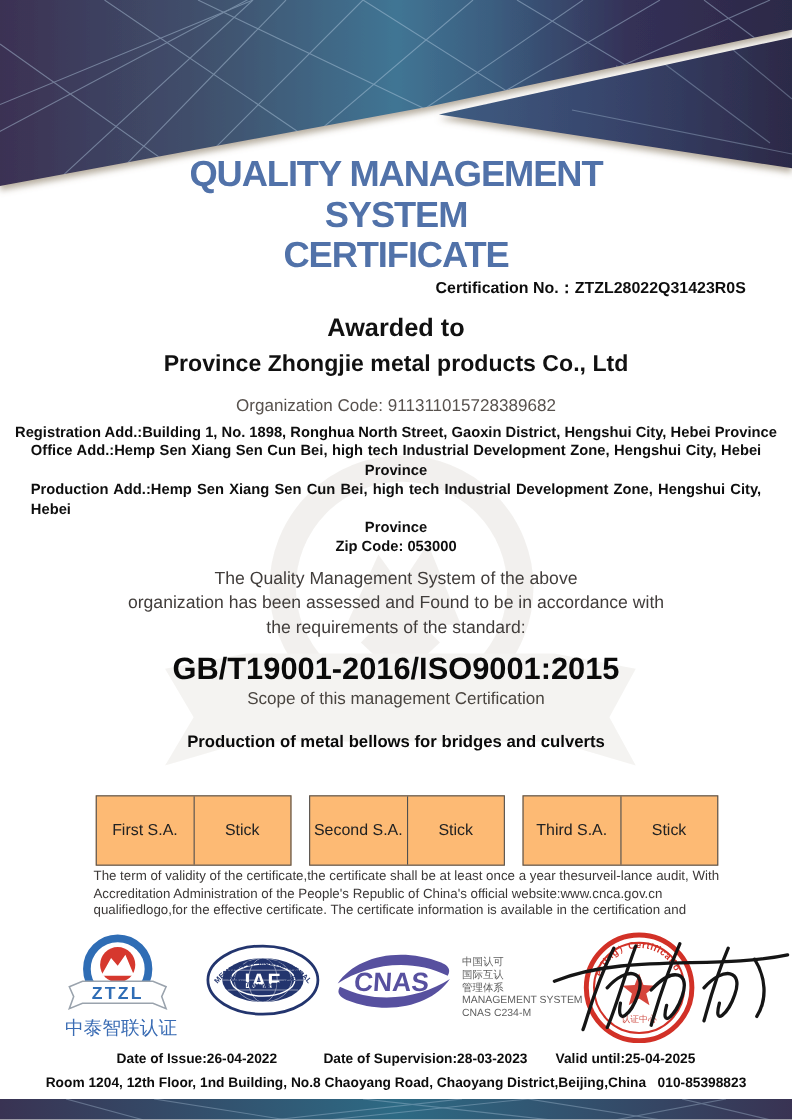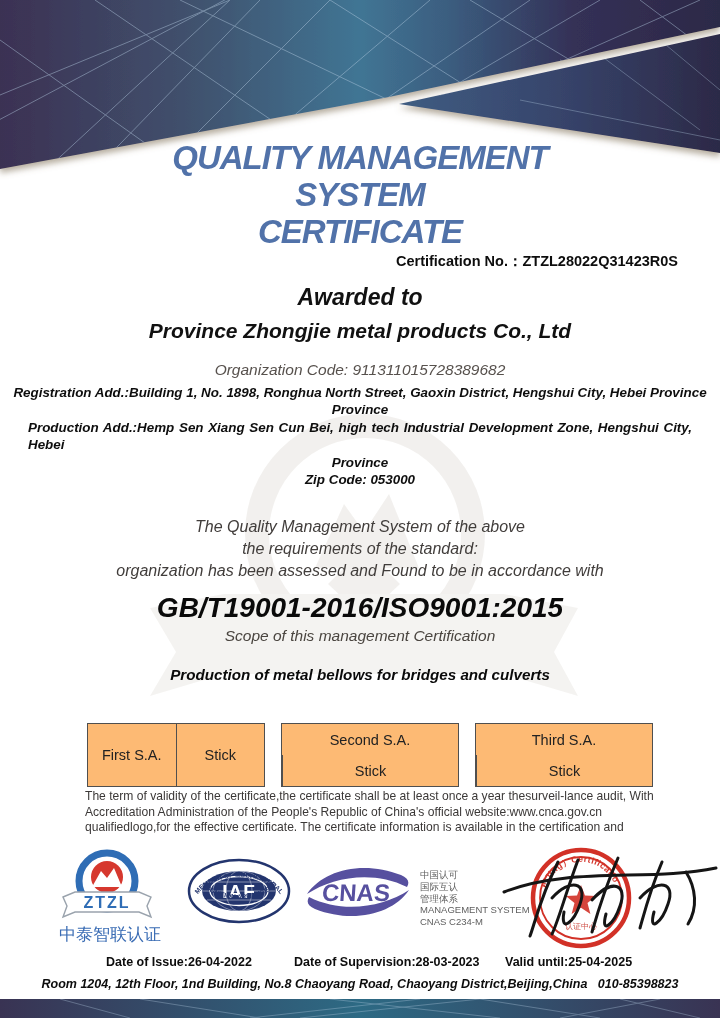--- a/index.html
+++ b/index.html
@@ -2,42 +2,42 @@
 <html><head>
 <meta charset="utf-8">
 <style>
   html,body{margin:0;padding:0;background:#888;}
   .page{
     position:relative;width:720px;height:1018px;margin:0 auto;
     background:#ffffff;overflow:hidden;
     font-family:"Liberation Sans",sans-serif;color:#111;
   }
   .abs{position:absolute;left:0;right:0;}
-  .ctr{text-align:center;font-style:italic;}
+  .ctr{text-align:center;}
 
   
   .header-svg{position:absolute;top:0;left:0;}
   .title{top:139px;color:#5172a9;font-weight:bold;font-size:33px;line-height:37px;letter-spacing:-1px;}
   .cert-no{position:absolute;top:252px;right:42px;font-size:14.5px;font-weight:bold;color:#0d0d0d;}
 
   
   .awarded{top:284px;font-size:23px;font-weight:bold;}
   .company{top:319px;font-size:21px;font-weight:bold;}
   .orgcode{top:361px;font-size:15.5px;color:#57514d;}
   .addr{top:384px;font-size:13.4px;font-weight:bold;line-height:17.4px;color:#0e0e0e;}
   .addr .just{width:664px;margin:0 auto;text-align:justify;text-align-last:justify;}
   .statement{top:516px;font-size:16px;line-height:22px;color:#413d3b;}
   .standard{top:592px;font-size:28px;font-weight:bold;color:#0a0a0a;}
   .scope-h{top:627px;font-size:15.5px;color:#4a4540;}
   .scope-v{top:666px;font-size:15.2px;font-weight:bold;color:#0a0a0a;}
 
   
   .sa-table{position:absolute;top:723px;left:87px;width:566px;height:64px;display:flex;}
   .sa-group{width:178px;height:100%;display:flex;border:1.5px solid #4f4f4f;box-sizing:border-box;background:#fdba74;}
-  .sa-group + .sa-group{margin-left:16px;flex-direction:column;}
+  .sa-group + .sa-group{margin-left:16px;}
   .sa-cell{flex:1;display:flex;align-items:center;justify-content:center;font-size:14.5px;color:#222;}
   .sa-cell + .sa-cell{border-left:1.5px solid #4f4f4f;}
 
   .fine{position:absolute;top:789px;left:85px;width:580px;font-size:12.1px;line-height:15.6px;color:#3b3837;}
 
   
   .logo{position:absolute;}
   .ztzl-caption{position:absolute;top:923px;left:50px;width:120px;text-align:center;
     font-size:17px;font-weight:normal;color:#3a6cb4;}
   .cnas-side{position:absolute;top:869px;left:420px;font-size:9.5px;line-height:11.8px;color:#5f5f5f;}
@@ -122,30 +122,31 @@
   </div>
 
   <div class="cert-no"><span>Certification No.：</span><span>ZTZL28022Q31423R0S</span></div>
 
   <div class="abs ctr awarded">Awarded to</div>
   <div class="abs ctr company">Province Zhongjie metal products Co., Ltd</div>
   <div class="abs ctr orgcode">Organization Code: 911311015728389682</div>
 
   <div class="abs ctr addr">
     <div>Registration Add.:Building 1, No. 1898, Ronghua North Street, Gaoxin District, Hengshui City, Hebei Province</div>
+    <div class="just">Office Add.:Hemp Sen Xiang Sen Cun Bei, high tech Industrial Development Zone, Hengshui City, Hebei</div>
     <div>Province</div>
     <div class="just">Production Add.:Hemp Sen Xiang Sen Cun Bei, high tech Industrial Development Zone, Hengshui City, Hebei</div>
     <div>Province</div>
     <div>Zip Code: 053000</div>
   </div>
 
   <div class="abs ctr statement">
     <div>The Quality Management System of the above</div>
+    <div>organization has been assessed and Found to be in accordance with</div>
     <div>the requirements of the standard:</div>
-    <div>organization has been assessed and Found to be in accordance with</div>
   </div>
 
   <div class="abs ctr standard">GB/T19001-2016/ISO9001:2015</div>
   <div class="abs ctr scope-h">Scope of this management Certification</div>
   <div class="abs ctr scope-v">Production of metal bellows for bridges and culverts</div>
 
   <div class="sa-table">
     <div class="sa-group">
       <div class="sa-cell">First S.A.</div>
       <div class="sa-cell">Stick</div>

